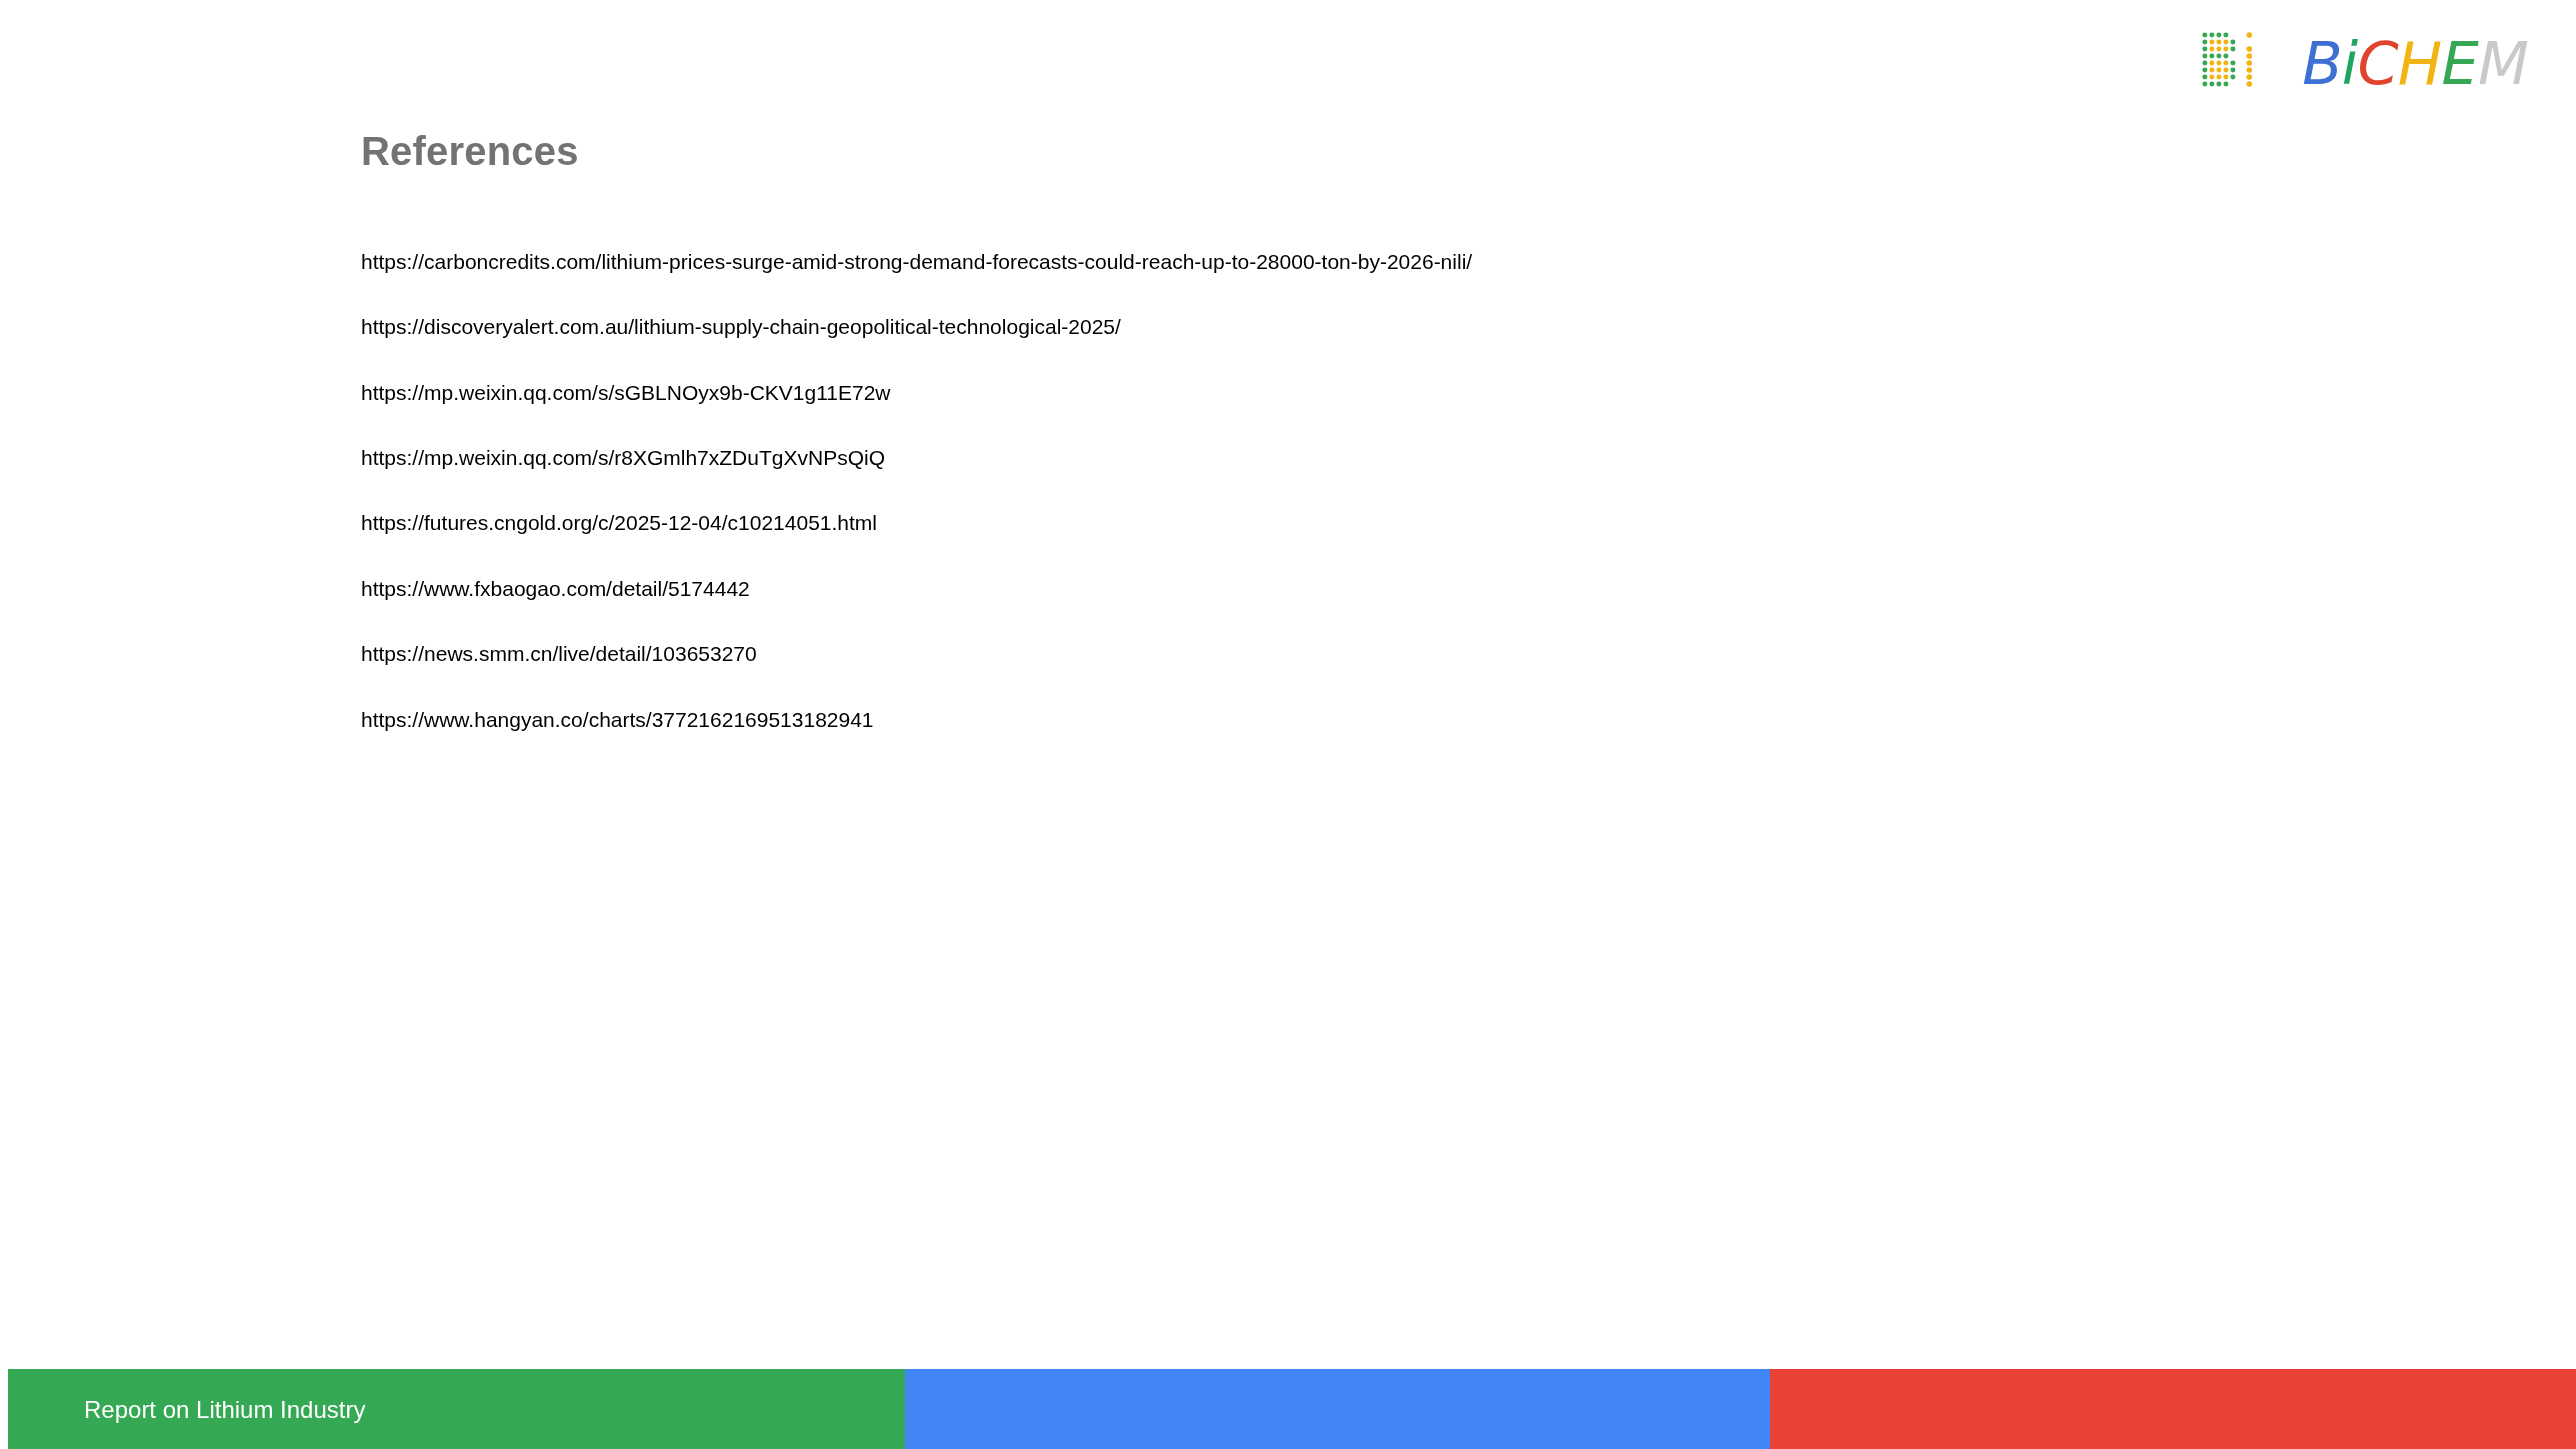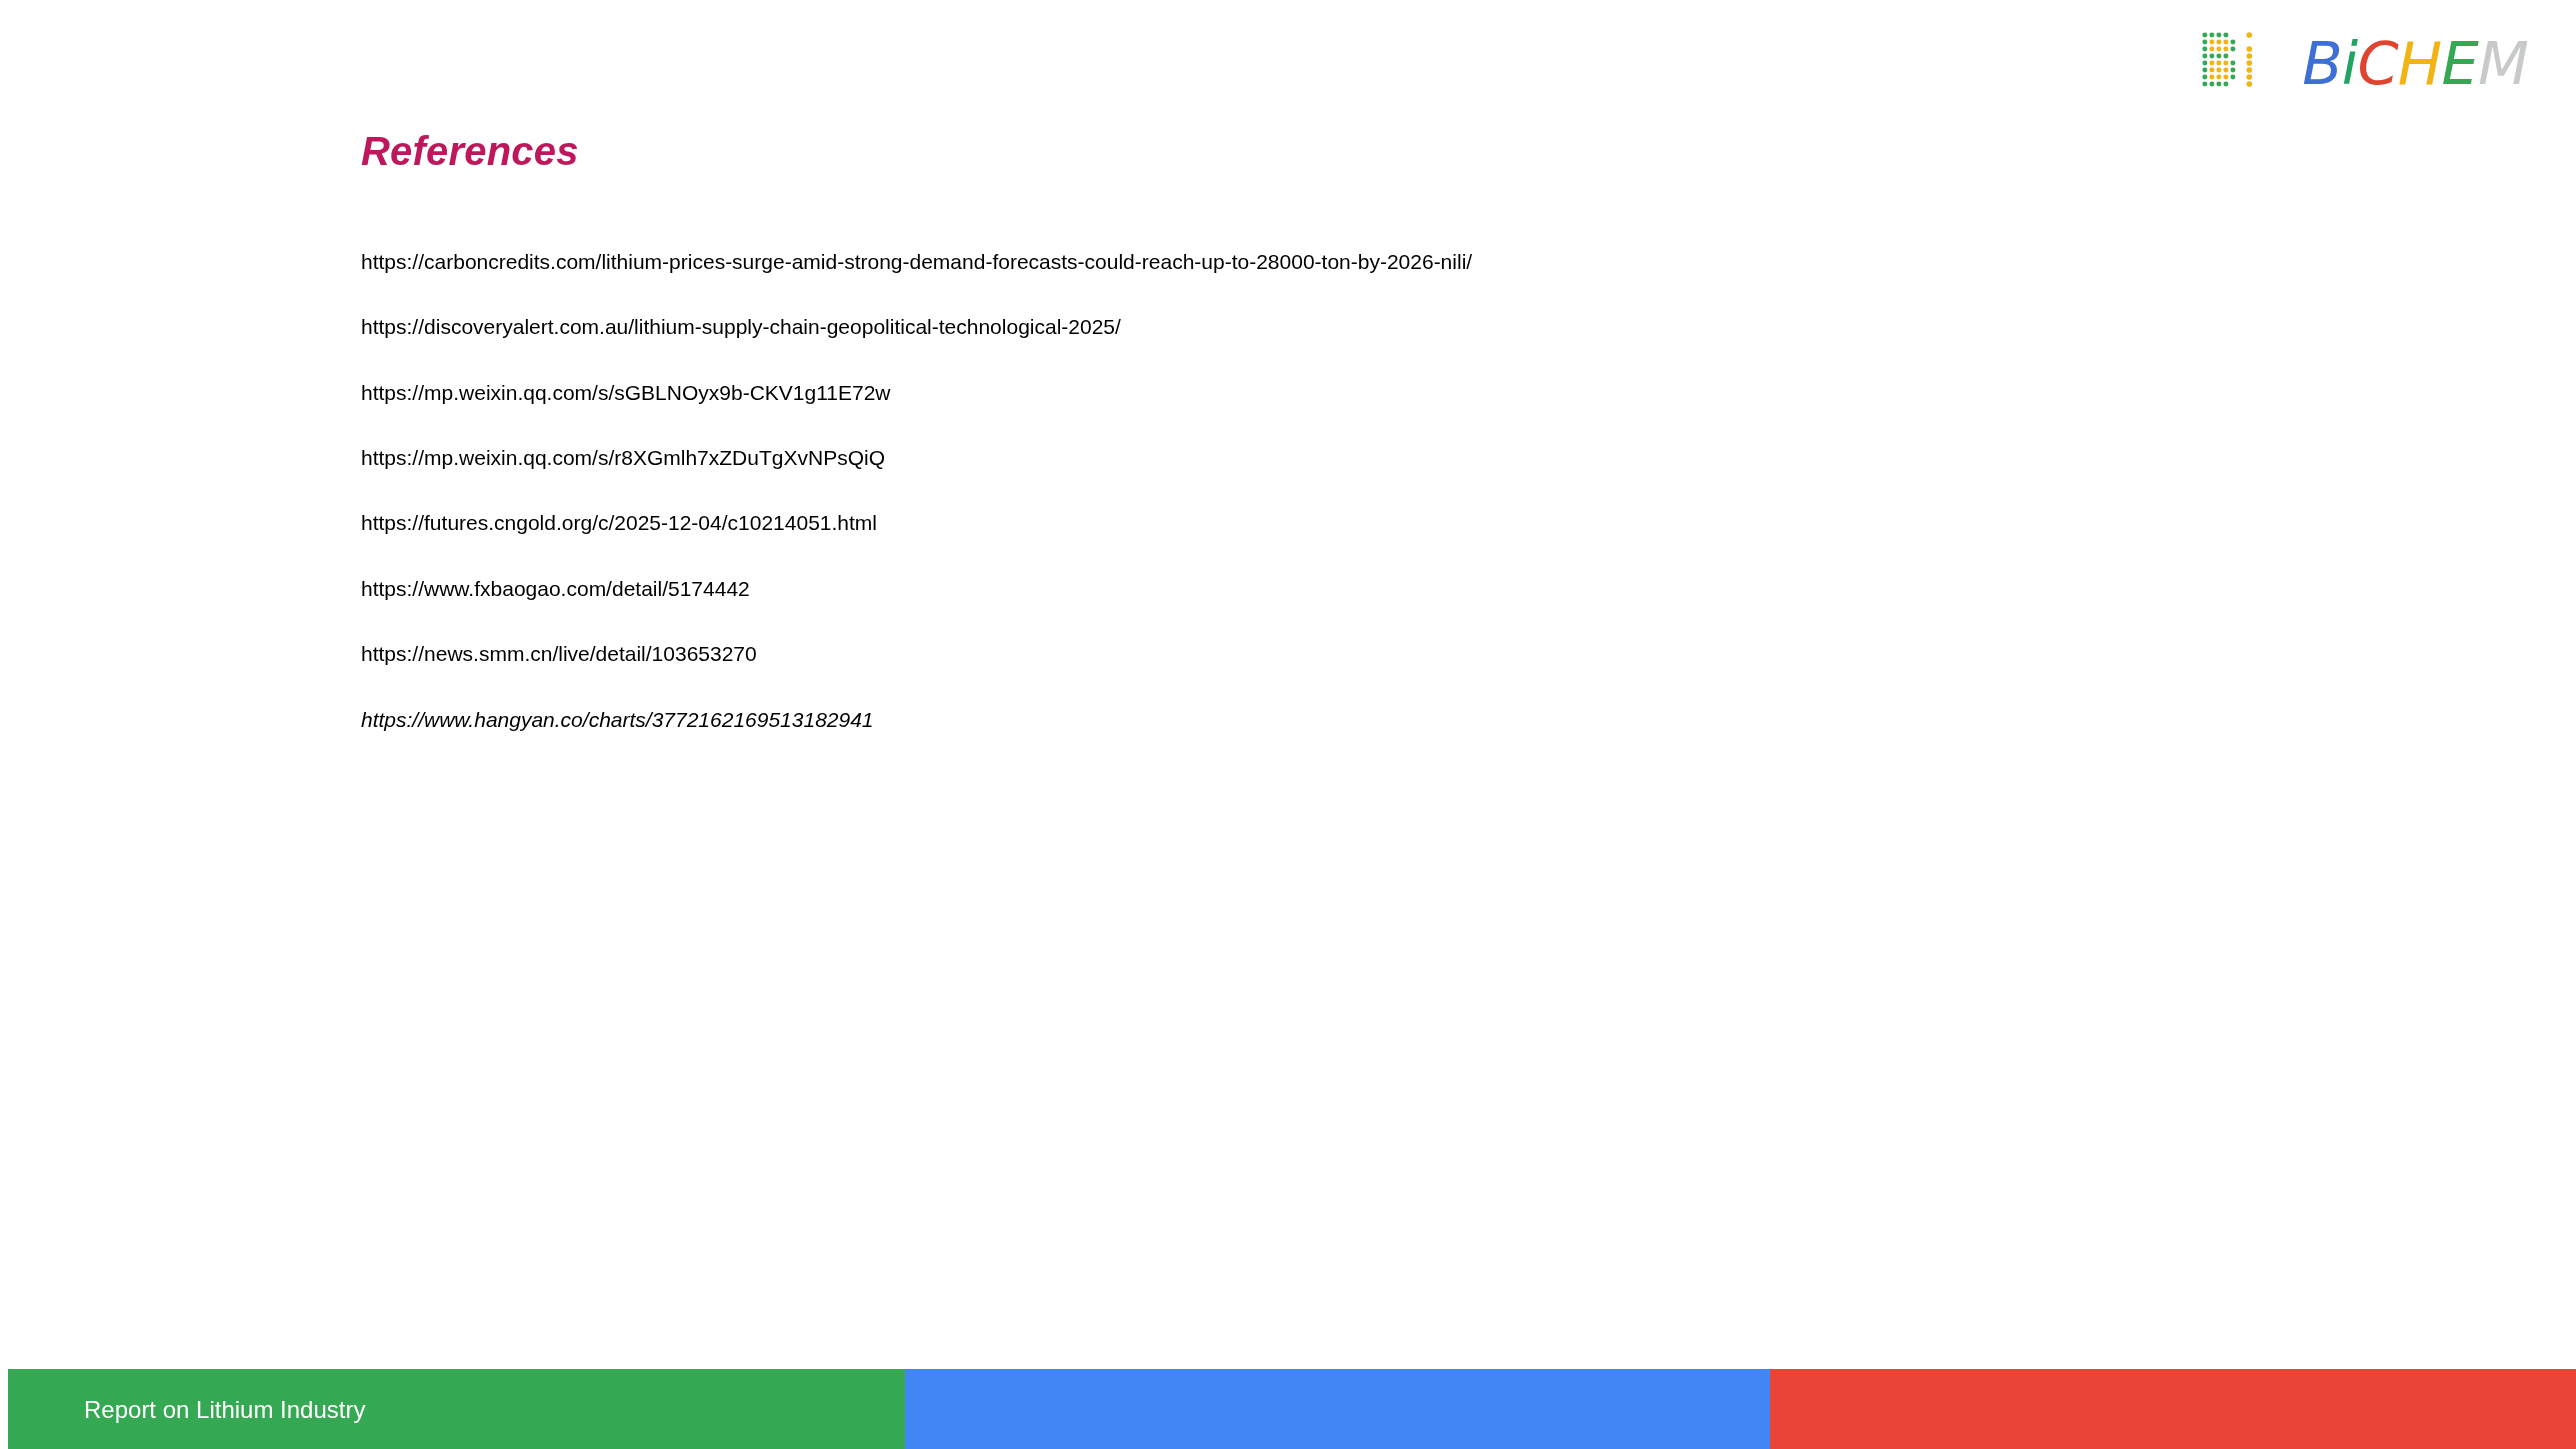--- a/index.html
+++ b/index.html
@@ -47,42 +47,41 @@
   .logo-text .l-e { color: #35a853; }
   .logo-text .l-m { color: #c8c9cb; }
 
   
   .title {
     position: absolute;
     left: 361px;
     top: 129px;
     font-family: "Liberation Sans", sans-serif;
     font-weight: bold;
-    font-style: italic;
     font-size: 40px;
-    color: #be185d;
+    color: #737373;
     letter-spacing: 0.2px;
   }
 
   .refs {
     position: absolute;
     left: 361px;
     top: 250px;
     width: 1875px;
   }
   .ref-line {
     font-family: "Liberation Sans", sans-serif;
     font-size: 21px;
     line-height: 1.16;
     color: #000000;
     margin-bottom: 41px;
     word-break: break-word;
     max-width: 1789px;
   }
-  .ref-line:last-child { margin-bottom: 16px; font-style: italic; }
+  .ref-line:last-child { margin-bottom: 16px; }
 
   
   .footer {
     position: absolute;
     left: 8px;
     bottom: 0;
     width: 2576px;
     height: 81px;
     display: flex;
   }

